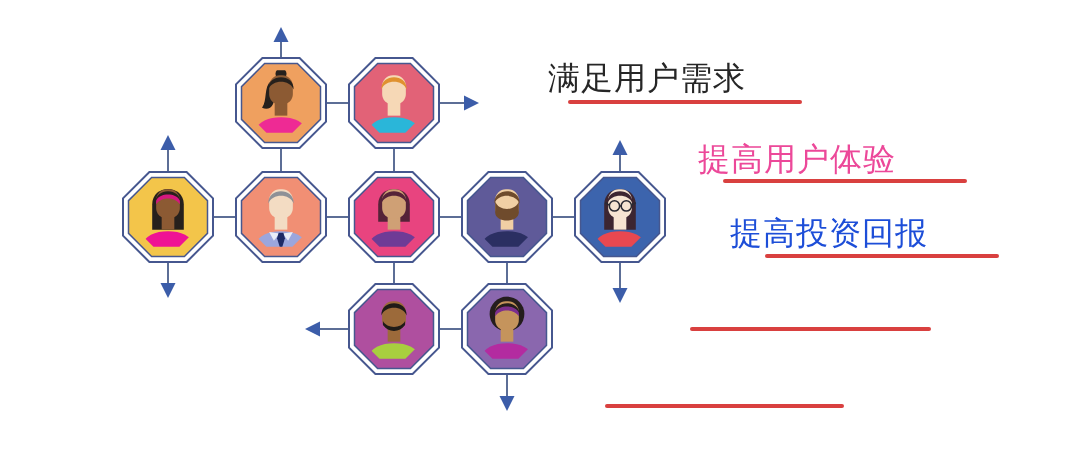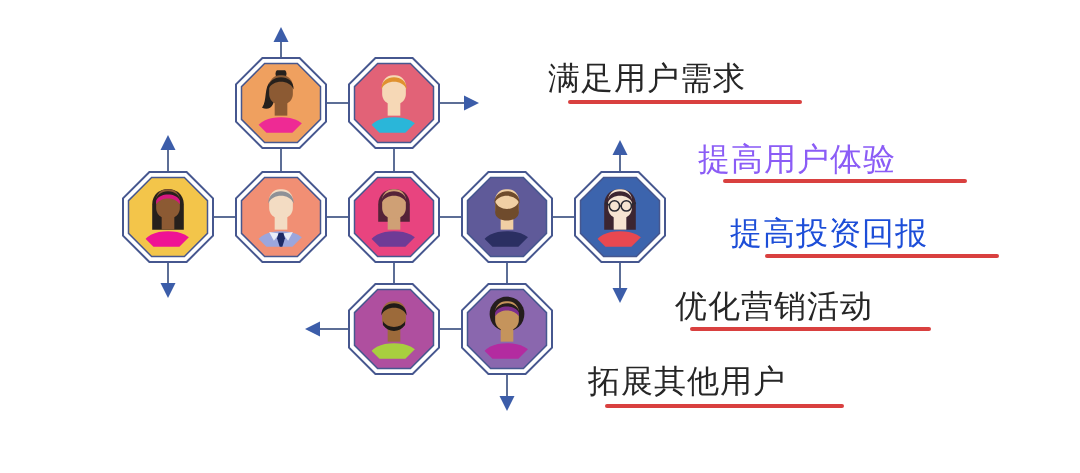--- a/index.html
+++ b/index.html
@@ -186,24 +186,22 @@
           <rect x="35" y="15" width="30" height="37" rx="13.5" fill="#c5945c"></rect>
           <path d="M34,33 C33,12 67,12 66,33 C61,20 39,20 34,33 Z" fill="#241d1d"></path>
           <path d="M35,29 C40,19 60,19 65,29 L65,34 C59,24 41,24 35,34 Z" fill="#7c2e8e"></path>
         </g>
       </svg>
     </div>
 
   <div class="label lb1" style="color: rgb(38, 38, 38);">满足用户需求</div>
   <div class="underline ul1" style="background: rgb(217, 64, 63);"></div>
 
-  <div class="label lb2" style="color: #8b5cf6; text-align: center;">提高用户体验</div>
+  <div class="label lb2" style="color: #ec4899; text-align: center;">提高用户体验</div>
   <div class="underline ul2" style="background: rgb(217, 64, 63);"></div>
 
   <div class="label lb3" style="color: #1d4ed8;">提高投资回报</div>
   <div class="underline ul3" style="background: rgb(217, 64, 63);"></div>
 
-  <div class="label lb4" style="color: rgb(38, 38, 38);">优化营销活动</div>
   <div class="underline ul4" style="background: rgb(217, 64, 63);"></div>
 
-  <div class="label lb5" style="color: rgb(38, 38, 38);">拓展其他用户</div>
   <div class="underline ul5" style="background: rgb(217, 64, 63);"></div>
 </div>
 
 </body></html>

